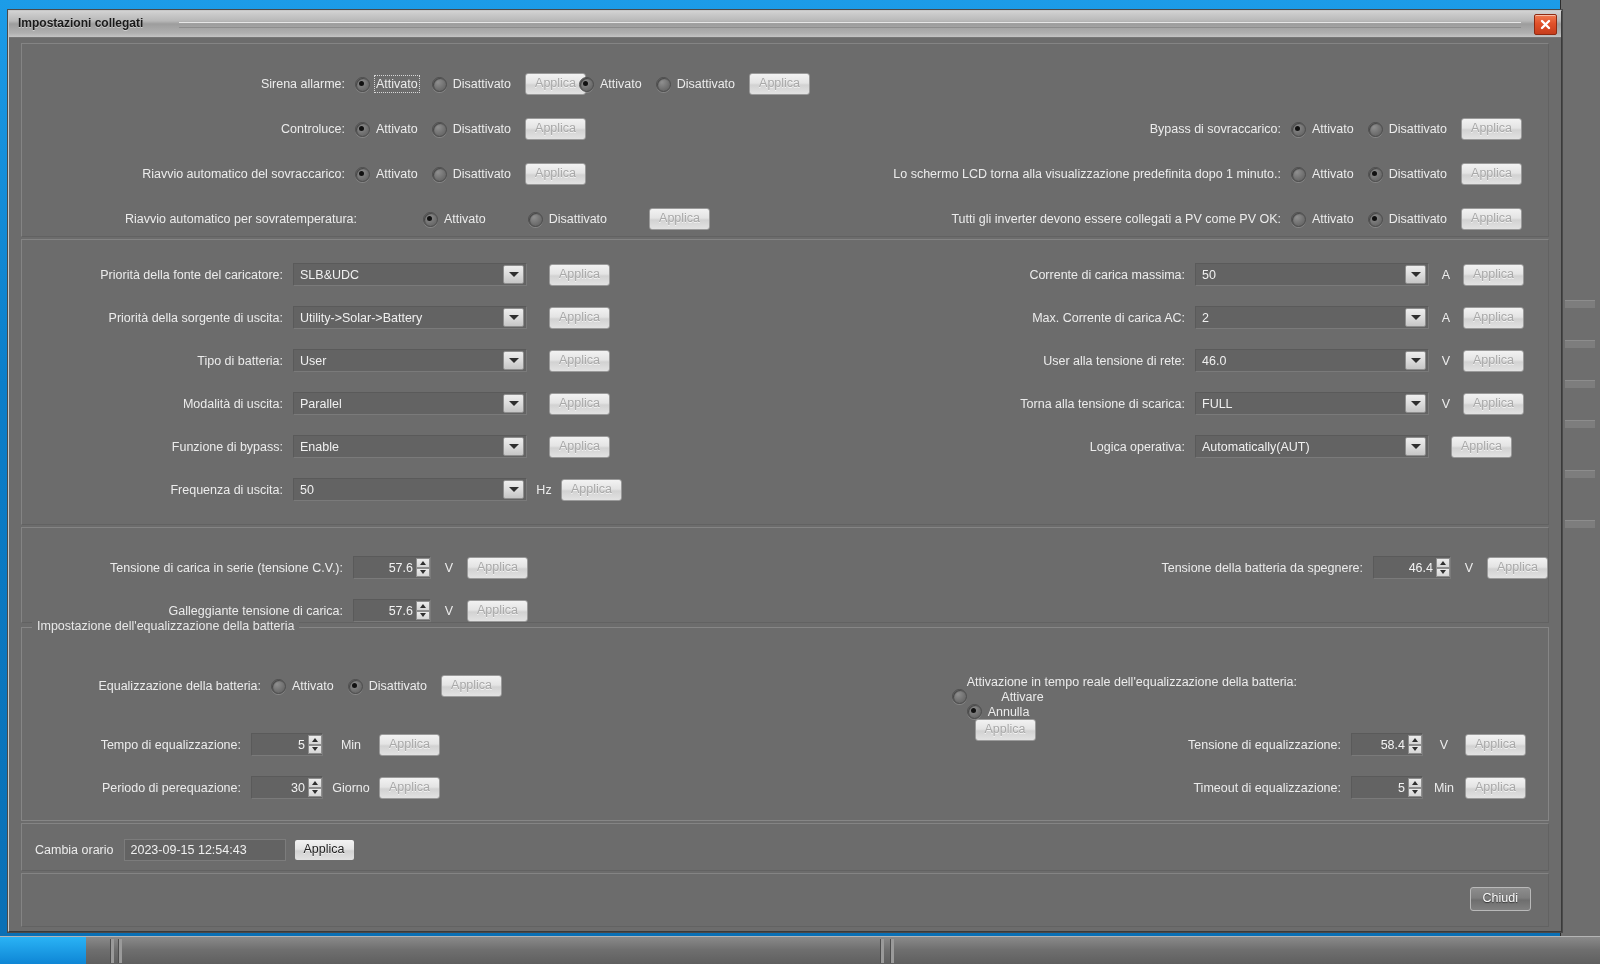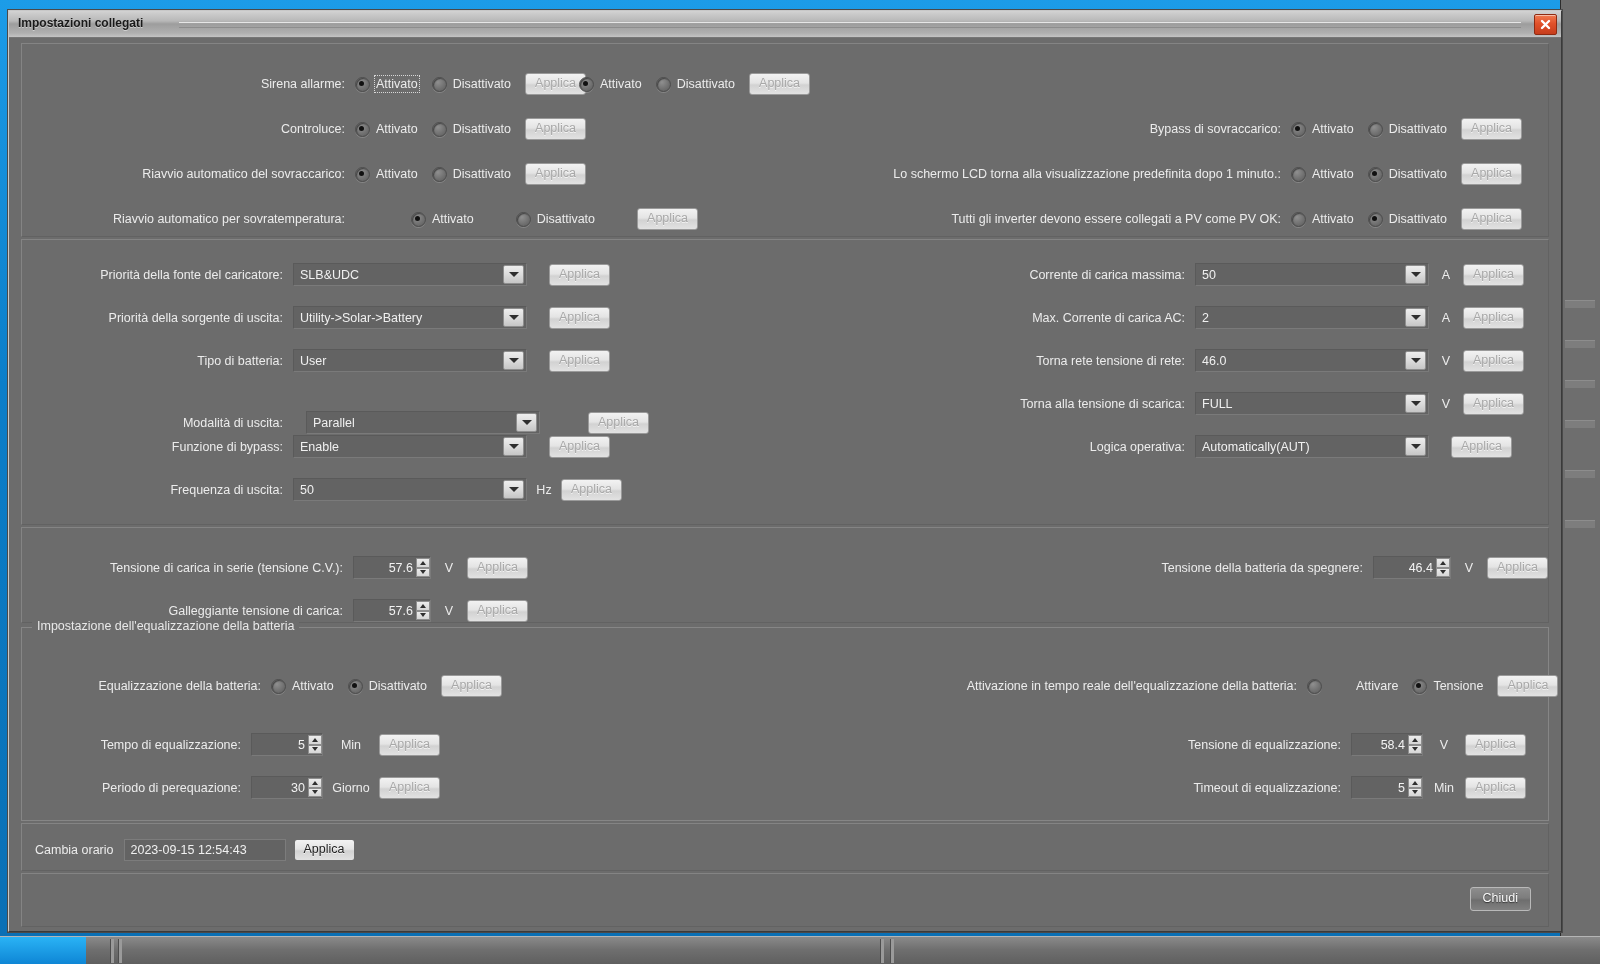--- a/index.html
+++ b/index.html
@@ -261,21 +261,21 @@
           <div class="row" style="position: relative;">
             <span class="radio on"></span>
             <span class="radio-label">Attivato</span>
           </div>
           <div class="row" style="position: relative;">
             <span class="radio"></span>
             <span class="radio-label">Disattivato</span>
           </div>
           <button class="btn">Applica</button>
         </div>
-        <div class="row" style="left: 0px; top: 167px; gap: 28px;">
+        <div class="row" style="left: 12px; top: 167px; gap: 28px;">
           <div class="lbl" style="width: 332px;">Riavvio automatico per sovratemperatura:</div>
           <div style="width: 10px;"></div>
           <div class="row" style="position: relative;">
             <span class="radio on"></span>
             <span class="radio-label">Attivato</span>
           </div>
           <div class="row" style="position: relative;">
             <span class="radio"></span>
             <span class="radio-label">Disattivato</span>
           </div>
@@ -358,21 +358,21 @@
           <div class="lbl" style="width: 270px;">Tipo di batteria:</div>
           <div class="combo" style="width: 232px; margin-left: 10px;">
             <div class="cval">User</div>
             <div class="carrow">
               <i></i>
             </div>
           </div>
           <div class="unit" style="min-width: 10px; text-align: center;"></div>
           <button class="btn">Applica</button>
         </div>
-        <div class="row" style="left: 0px; top: 370px; gap: 13px;">
+        <div class="row" style="left: 0px; top: 351px;">
           <div class="lbl" style="width: 270px;">Modalità di uscita:</div>
           <div class="combo" style="width: 232px; margin-left: 10px;">
             <div class="cval">Parallel</div>
             <div class="carrow">
               <i></i>
             </div>
           </div>
           <div class="unit" style="min-width: 10px; text-align: center;"></div>
           <button class="btn">Applica</button>
         </div>
@@ -414,21 +414,21 @@
           <div class="combo" style="width: 232px; margin-left: 10px;">
             <div class="cval">2</div>
             <div class="carrow">
               <i></i>
             </div>
           </div>
           <div class="unit" style="min-width: 22px; text-align: center;">A</div>
           <button class="btn">Applica</button>
         </div>
         <div class="row" style="left: 760px; top: 308px;">
-          <div class="lbl" style="width: 412px;">Torna rete tensione di rete:</div>
+          <div class="lbl" style="width: 412px;">User alla tensione di rete:</div>
           <div class="combo" style="width: 232px; margin-left: 10px;">
             <div class="cval">46.0</div>
             <div class="carrow">
               <i></i>
             </div>
           </div>
           <div class="unit" style="min-width: 22px; text-align: center;">V</div>
           <button class="btn">Applica</button>
         </div>
         <div class="row" style="left: 760px; top: 351px;">
@@ -507,30 +507,30 @@
           <div class="row" style="position: relative;">
             <span class="radio"></span>
             <span class="radio-label">Attivato</span>
           </div>
           <div class="row" style="position: relative;">
             <span class="radio on"></span>
             <span class="radio-label">Disattivato</span>
           </div>
           <button class="btn">Applica</button>
         </div>
-        <div class="row" style="left: 700px; top: 634px;">
+        <div class="row" style="left: 700px; top: 634px; flex-direction: column;">
           <div class="lbl" style="width: 584px;">Attivazione in tempo reale dell'equalizzazione della batteria:</div>
           <div style="width: 10px;"></div>
           <div class="row" style="position: relative; gap: 28px;">
             <span class="radio"></span>
             <span class="radio-label">Attivare</span>
           </div>
           <div class="row" style="position: relative;">
             <span class="radio on"></span>
-            <span class="radio-label">Tensione</span>
+            <span class="radio-label">Annulla</span>
           </div>
           <button class="btn">Applica</button>
         </div>
         <div class="row" style="left: 0px; top: 692px;">
           <div class="lbl" style="width: 228px;">Tempo di equalizzazione:</div>
           <div class="spin" style="width: 70px; margin-left: 10px;">
             <div class="sval">5</div>
             <div class="sbtns">
               <span class="up">
                 <i></i>

